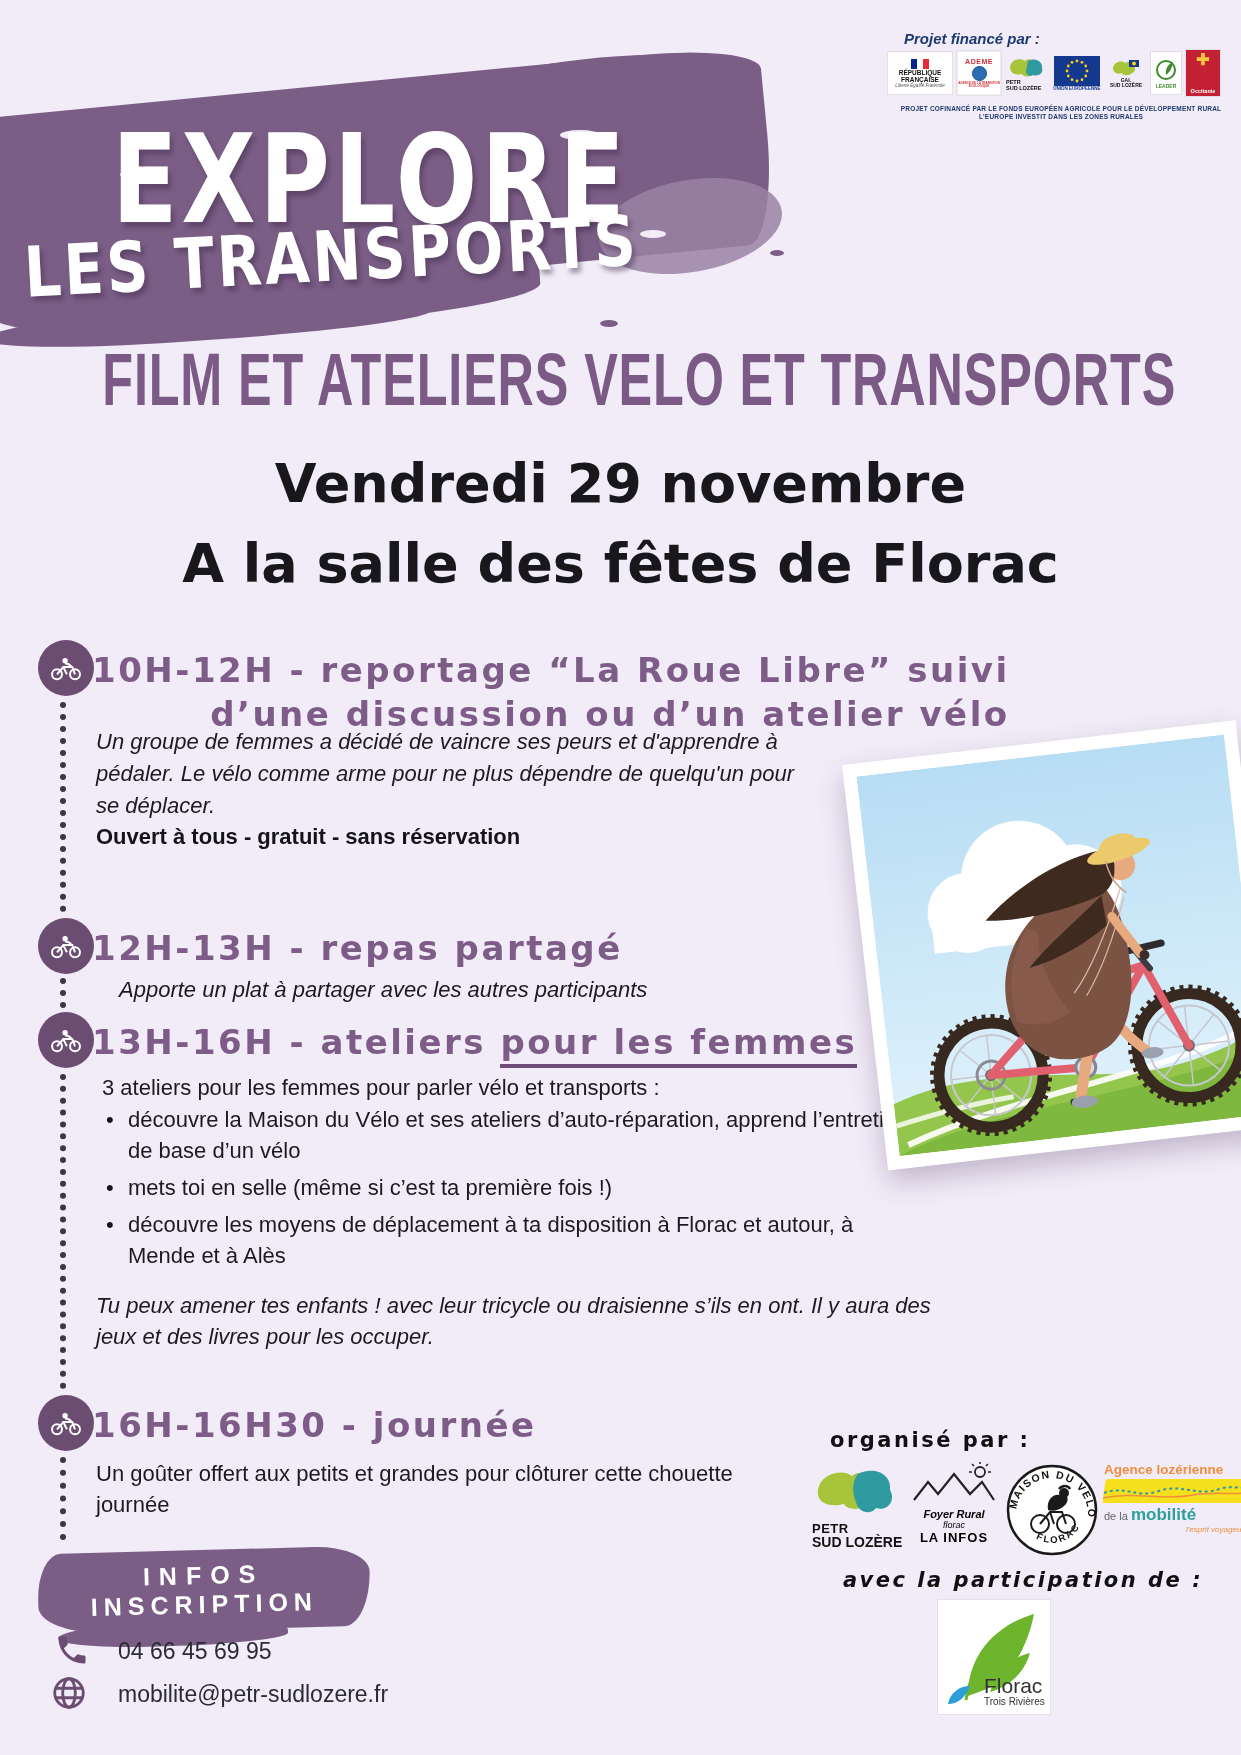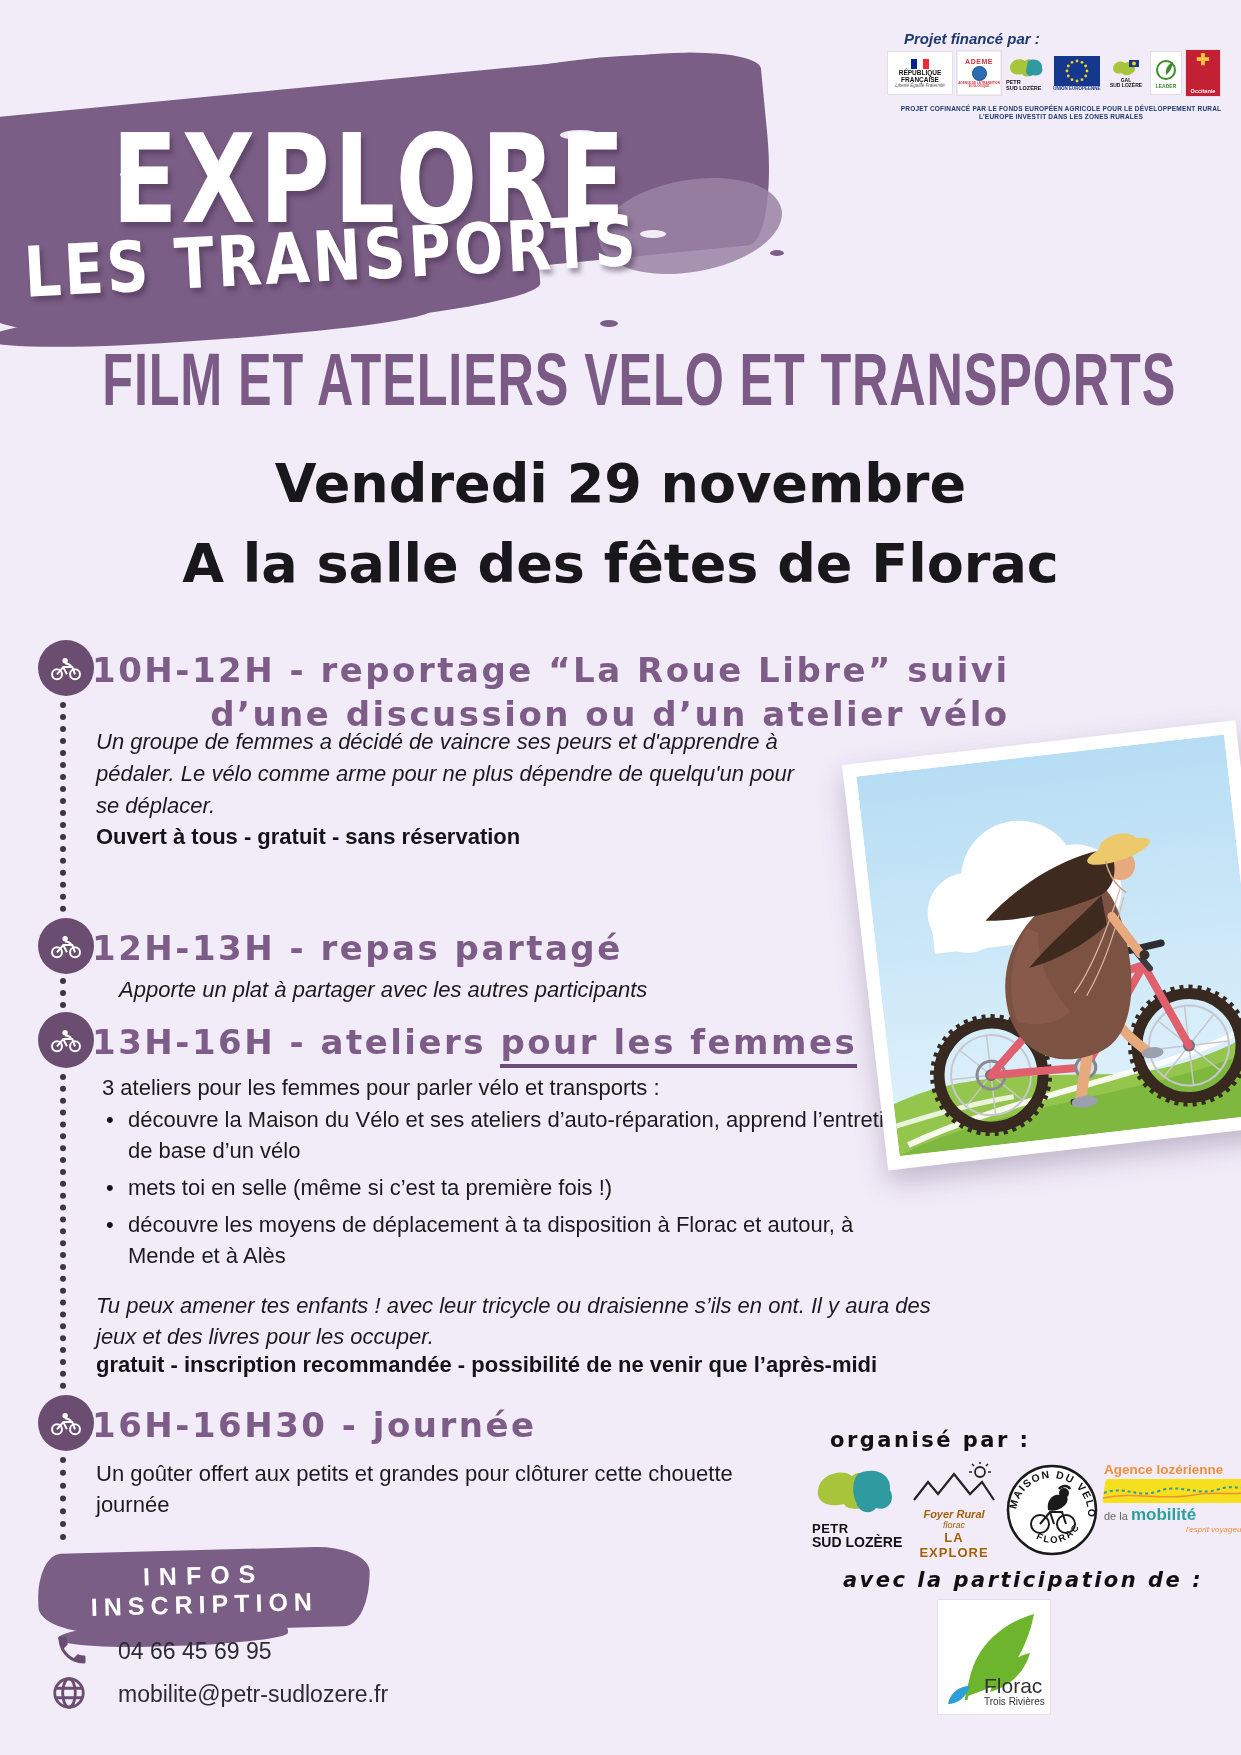--- a/index.html
+++ b/index.html
@@ -79,21 +79,21 @@
             box-shadow:0 12px 28px rgba(60,40,80,.28);}
   .polaroid svg{display:block;}
 
   
   .hand{font-family:"DejaVu Sans",sans-serif;font-weight:700;color:#101012;letter-spacing:2.5px;}
   .org-label{position:absolute;left:830px;top:1428px;font-size:21px;}
   .org-logos{position:absolute;left:812px;top:1462px;width:436px;display:flex;gap:4px;align-items:flex-start;}
   .org-petr{width:92px;text-align:left;}
   .org-petr .t1{font-size:13px;font-weight:800;line-height:13px;color:#111;letter-spacing:.5px;}
   .org-petr .t2{font-size:14px;font-weight:800;line-height:15px;color:#111;}
-  .org-foyer{width:92px;text-align:center;color:#a16207;}
+  .org-foyer{width:92px;text-align:center;color:#000000;}
   .org-foyer .t1{font-size:11px;font-style:italic;font-weight:700;}
   .org-foyer .t2{font-size:9px;font-style:italic;}
   .org-foyer .t3{font-size:13px;font-weight:800;letter-spacing:1px;}
   .org-stamp{width:96px;}
   .org-agence{width:140px;position:relative;}
   .org-agence .a1{font-size:13.5px;color:#ef8f3e;font-weight:600;}
   .ag-band{position:relative;height:24px;background:#f6df1c;border-radius:3px;transform:skewX(-8deg);margin:2px 0;overflow:hidden;}
   .ag-band svg{position:absolute;left:0;top:0;}
   .org-agence .a2{font-size:11px;color:#666;}
   .org-agence .a2 b{font-size:17px;color:#2ba09c;font-weight:600;}
@@ -262,21 +262,20 @@
   <div class="sec-title" style="left:92px;top:1020px;">
     <span>13H-16H - ateliers </span><span class="ul">pour les femmes</span>
   </div>
   <div class="body-r" style="left:102px;top:1072px;">3 ateliers pour les femmes pour parler vélo et transports :</div>
   <ul class="blist" style="left:100px;top:1104px;width:820px;">
     <li>découvre la Maison du Vélo et ses ateliers d’auto-réparation, apprend l’entretien de base d’un vélo</li>
     <li>mets toi en selle (même si c’est ta première fois !)</li>
     <li>découvre les moyens de déplacement à ta disposition à Florac et autour, à Mende et à Alès</li>
   </ul>
   <div class="body-it" style="left:96px;top:1290px;width:845px;line-height:31px;">Tu peux amener tes enfants ! avec leur tricycle ou draisienne s’ils en ont. Il y aura des jeux et des livres pour les occuper.</div>
-  <div class="body-b" style="left:96px;top:1352px;width:960px;line-height:26px;">gratuit - inscription recommandée - possibilité de ne venir que l’après-midi</div>
 
   <div class="sec-title" style="left:92px;top:1403px;">16H-16H30 - journée</div>
   <div class="body-r" style="left:96px;top:1458px;width:655px;">Un goûter offert aux petits et grandes pour clôturer cette chouette journée</div>
 
   <div class="polaroid">
     <svg width="370" height="382" viewBox="0 0 370 382">
       <defs>
         <linearGradient id="sky" x1="0" y1="0" x2="0" y2="1">
           <stop offset="0" stop-color="#b7ddf4"></stop>
             <stop offset="1" stop-color="#e2f3fc"></stop>
@@ -358,21 +357,21 @@
       <div class="t2">SUD LOZÈRE</div>
     </div>
     <div class="org-foyer">
       <svg width="88" height="42" viewBox="0 0 88 42">
         <path d="M4,38 L18,20 L28,32 L44,12 L60,32 L72,20 L84,38" fill="none" stroke="#222" stroke-width="2.2"></path>
         <circle cx="70" cy="10" r="5" fill="none" stroke="#222" stroke-width="1.8"></circle>
         <path d="M70,2 L70,0 M78,10 L81,10 M62,10 L59,10 M76,4 L78,2 M64,4 L62,2" stroke="#222" stroke-width="1.5"></path>
       </svg>
       <div class="t1">Foyer Rural</div>
       <div class="t2">florac</div>
-      <div class="t3">LA EXPLORE</div>
+      <div class="t3">LA INFOS</div>
     </div>
     <div class="org-stamp">
       <svg width="96" height="96" viewBox="0 0 96 96">
         <circle cx="48" cy="48" r="44" fill="#fff" stroke="#1a1a1a" stroke-width="2.5"></circle>
         <path id="arcTop" d="M12,52 A36,36 0 0 1 84,52" fill="none"></path>
         <path id="arcBot" d="M18,60 A32,32 0 0 0 78,60" fill="none"></path>
         <text font-size="10.5" font-weight="bold" letter-spacing="1.5" fill="#111" font-family="Liberation Sans, sans-serif">
           <textPath href="#arcTop" startOffset="4%">MAISON DU VELO</textPath>
         </text>
         <text font-size="9.5" font-weight="bold" letter-spacing="2" fill="#111" font-family="Liberation Sans, sans-serif">

